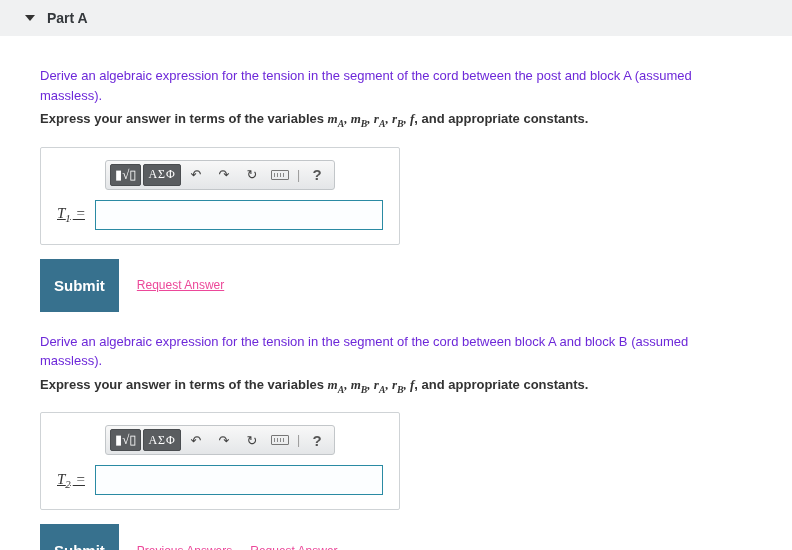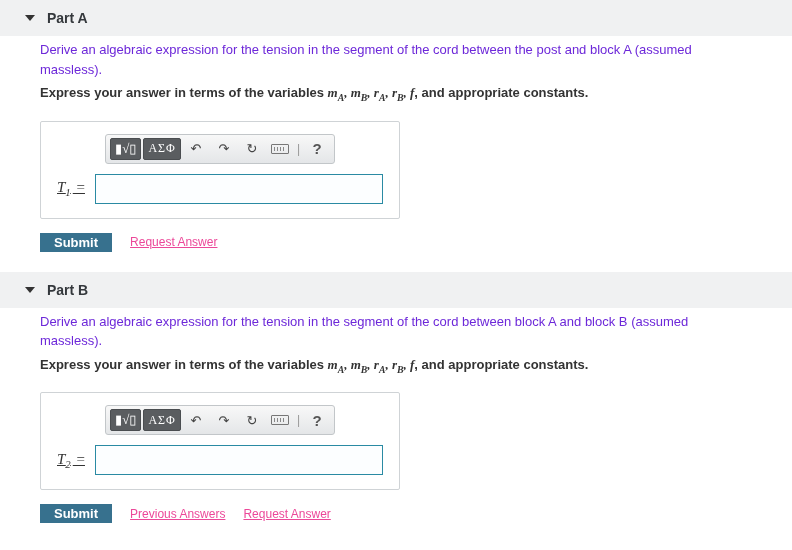--- a/index.html
+++ b/index.html
@@ -11,21 +11,21 @@
     color: #333;
     background: #fff;
     width: 792px;
   }
   .part-header {
     background: #f0f1f2;
     padding: 10px 12px 10px 25px;
     display: flex;
     align-items: center;
     gap: 12px;
-    margin-bottom: 4px;
+    margin-bottom: 30px;
   }
   .part-header .caret {
     width: 0; height: 0;
     border-left: 5px solid transparent;
     border-right: 5px solid transparent;
     border-top: 6px solid #333;
   }
   .part-header .title {
     font-weight: bold;
     font-size: 14px;
@@ -148,22 +148,22 @@
   }
   .actions {
     display: flex;
     align-items: center;
     gap: 18px;
   }
   .submit-btn {
     background: #37718e;
     color: #fff;
     border: none;
-    padding: 2px 14px;
-    font-size: 13px;
+    padding: 18px 14px;
+    font-size: 15px;
     font-weight: bold;
     cursor: pointer;
   }
   .link {
     color: #ec4899;
     text-decoration: underline;
     font-size: 12px;
     font-weight: normal;
     cursor: pointer;
   }
@@ -211,24 +211,20 @@
     </div>
 
     <div class="actions">
       <button class="submit-btn">Submit</button>
       <a class="link">Request Answer</a>
     </div>
   </div>
 </div>
 
 <div class="part">
-  <div class="part-header">
-    <div class="caret"></div>
-    <div class="title">Part B</div>
-  </div>
   <div class="part-body">
     <div class="prompt">Derive an algebraic expression for the tension in the segment of the cord between block A and block B (assumed massless).</div>
     <div class="express">
       <span>Express your answer in terms of the variables </span><span class="vars"><i>m<sub>A</sub></i>, <i>m<sub>B</sub></i>, <i>r<sub>A</sub></i>, <i>r<sub>B</sub></i>, <span style="font-style:italic">f</span></span><span>, and appropriate constants.</span>
     </div>
 
     <div class="answer-box">
       <div class="toolbar">
         <div class="tb-btn filled">
             <span class="root-glyph">▮√▯</span>

